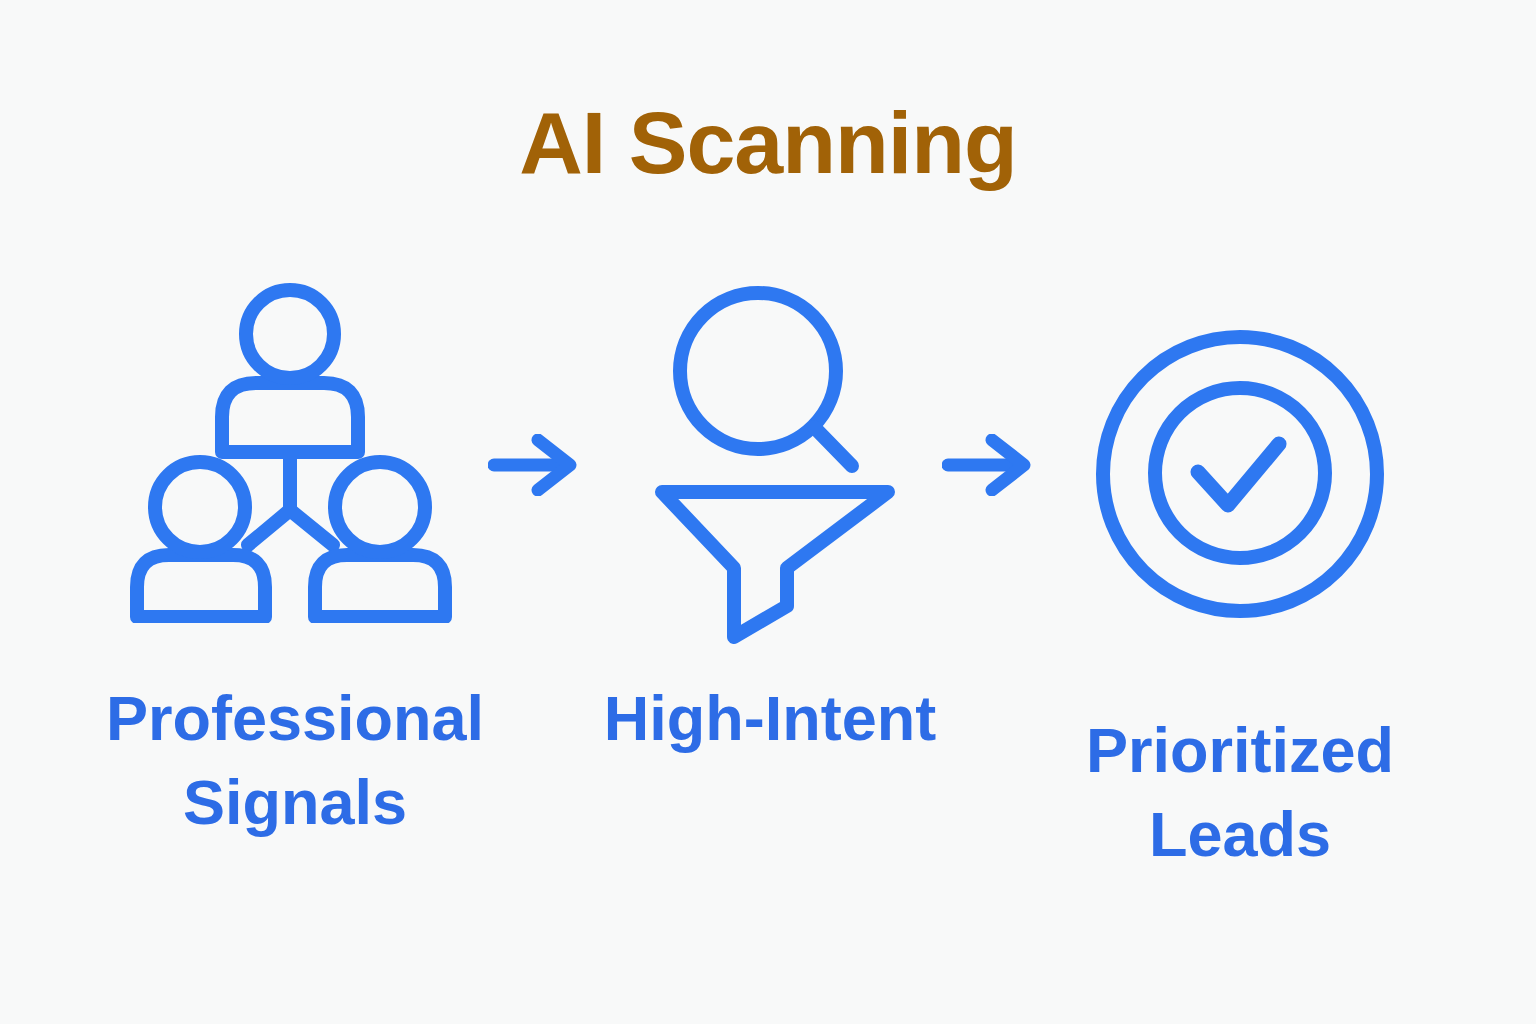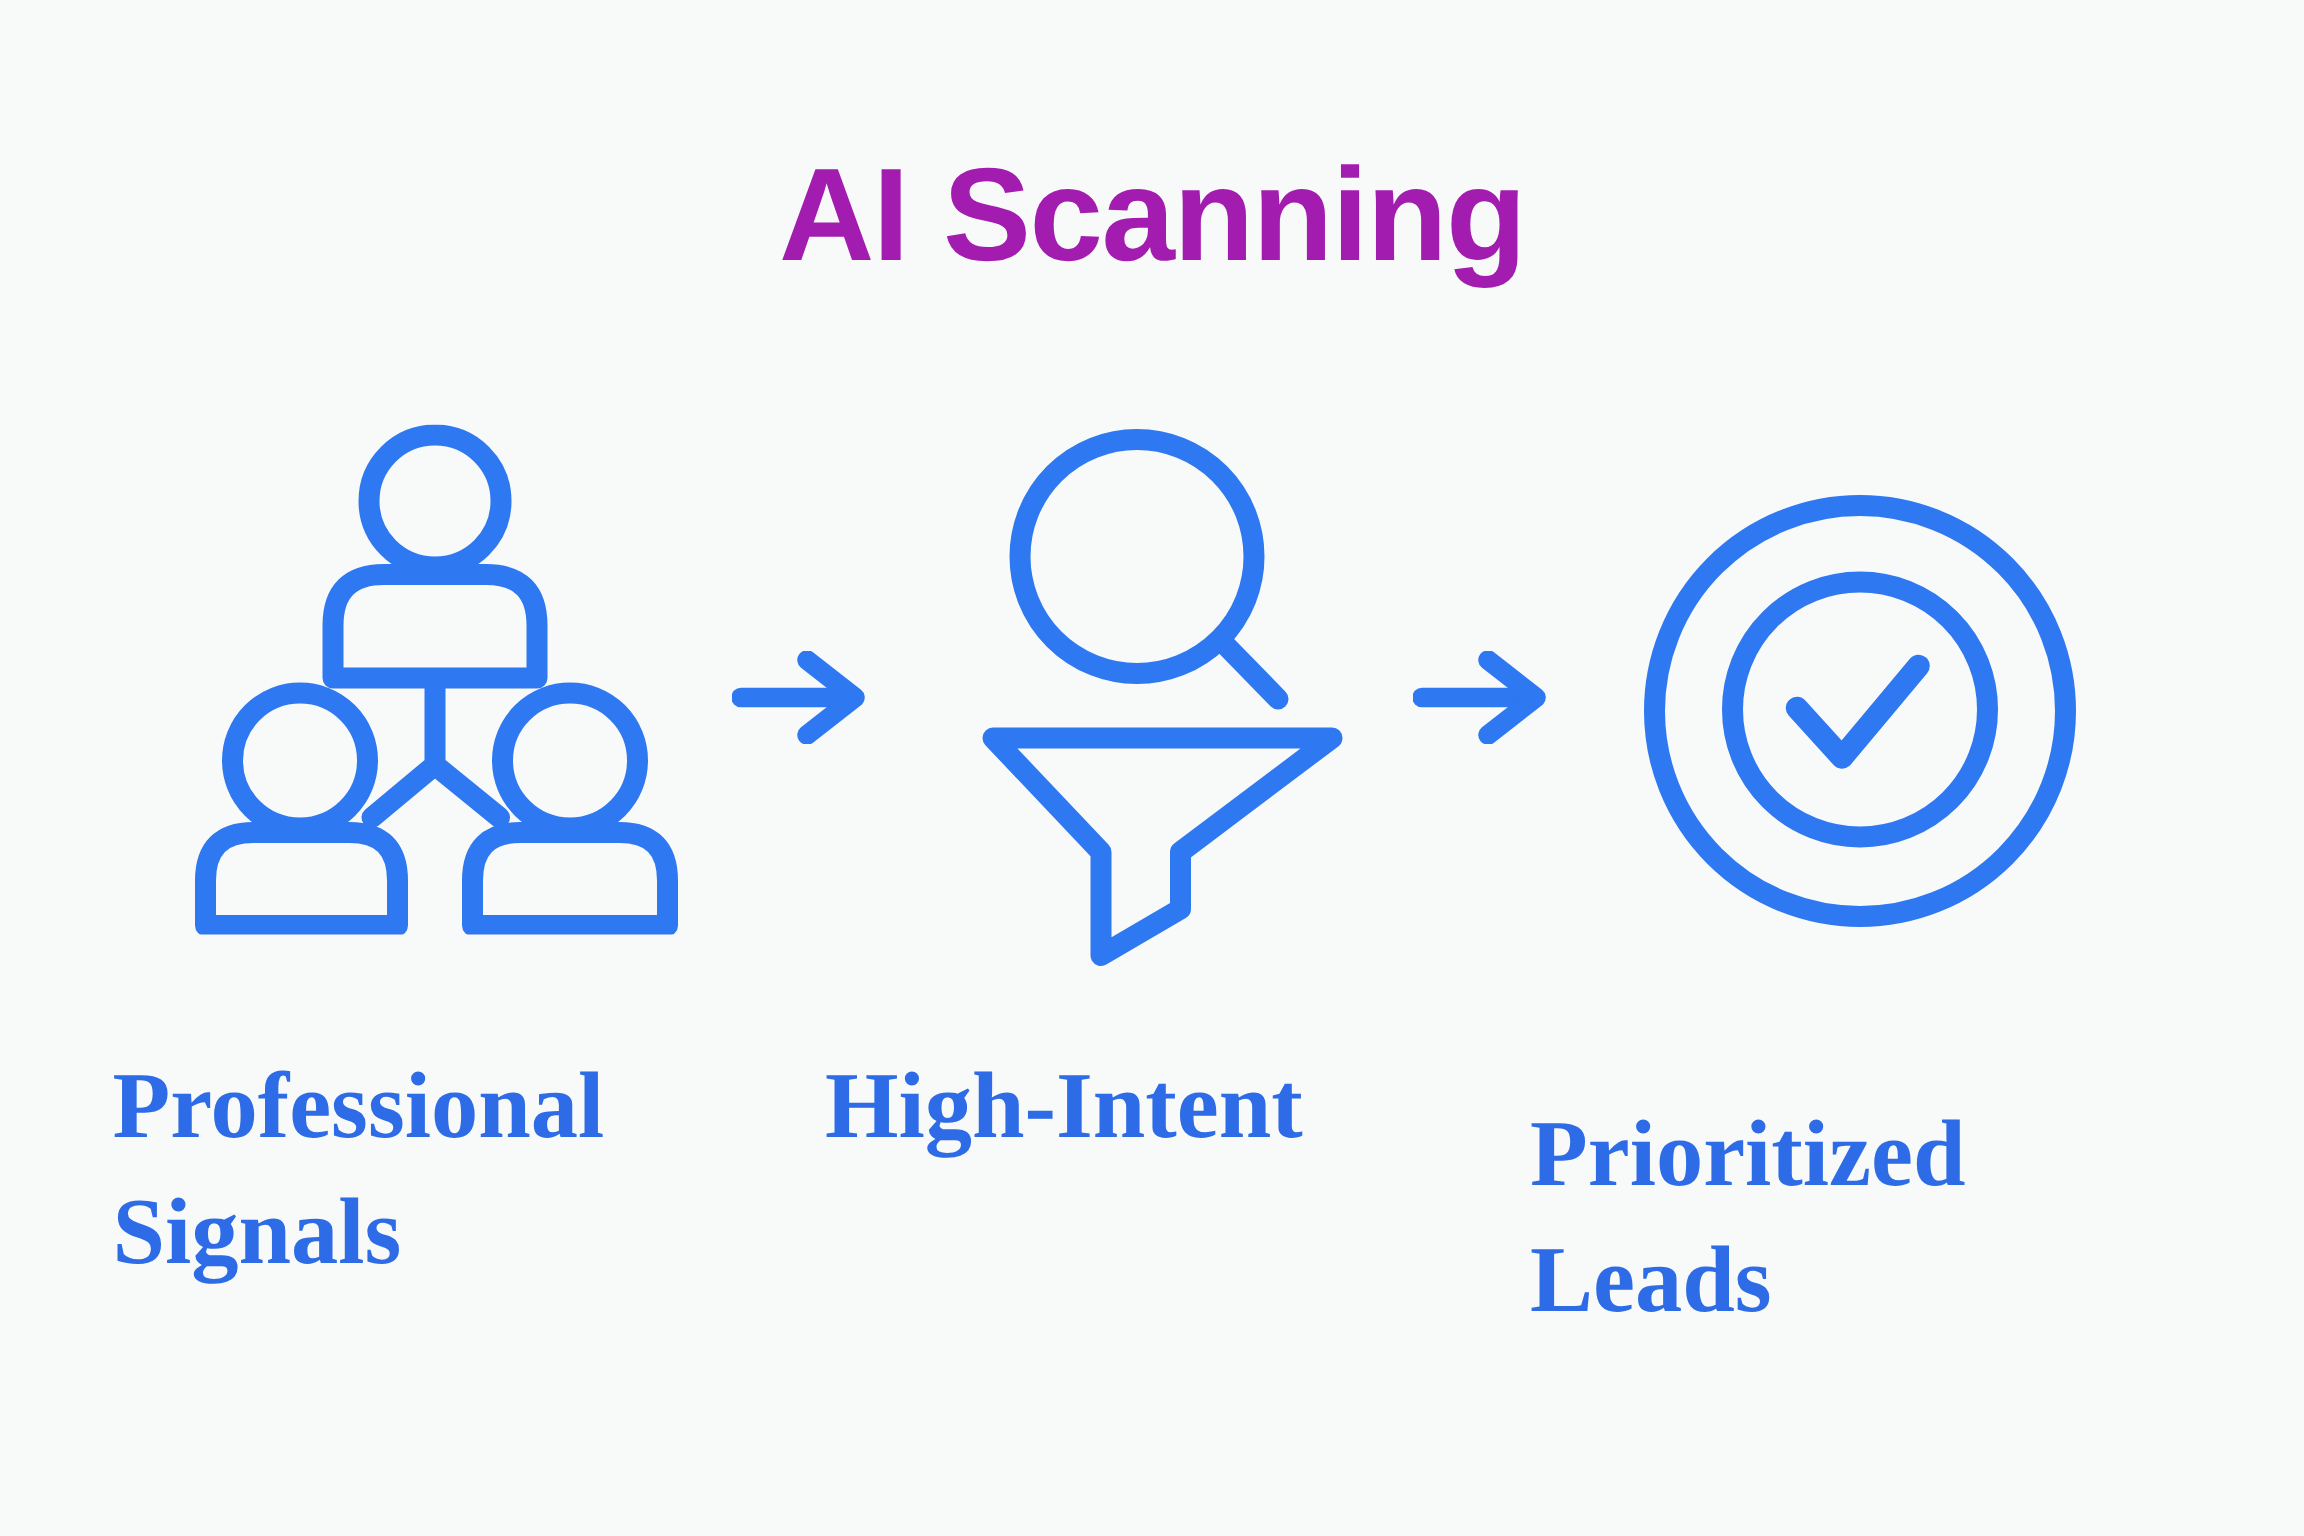--- a/index.html
+++ b/index.html
@@ -12,47 +12,46 @@
     font-family: "Liberation Sans", "DejaVu Sans", sans-serif;
   }
   .title {
     position: absolute;
     left: 0; right: 0;
     top: 92px;
     text-align: center;
     font-size: 88px;
     font-weight: 700;
     letter-spacing: -1px;
-    color: #a21caf;
+    color: #a16207;
   }
   .stage {
     position: absolute;
     width: 440px;
     top: 0;
     height: 1024px;
   }
   .stage-1 { left: 75px; }
   .stage-2 { left: 550px; }
   .stage-3 { left: 1020px; margin-top: 32px; }
   .stage-icon {
     position: absolute;
     left: 0; width: 440px;
     display: flex;
     justify-content: center;
   }
   .stage-label {
     position: absolute;
     left: 0; width: 440px;
-    top: 695px;
-    text-align: left;
+    top: 676px;
+    text-align: center;
     font-size: 63px;
     font-weight: 700;
     line-height: 1.34;
     color: #2d6ce6;
-    font-family: Liberation Serif, serif;
   }
   .arrow {
     position: absolute;
     top: 434px;
   }
   .arrow-1 { left: 488px; }
   .arrow-2 { left: 942px; }
   svg .ln {
     fill: none;
     stroke: #2e78f1;

